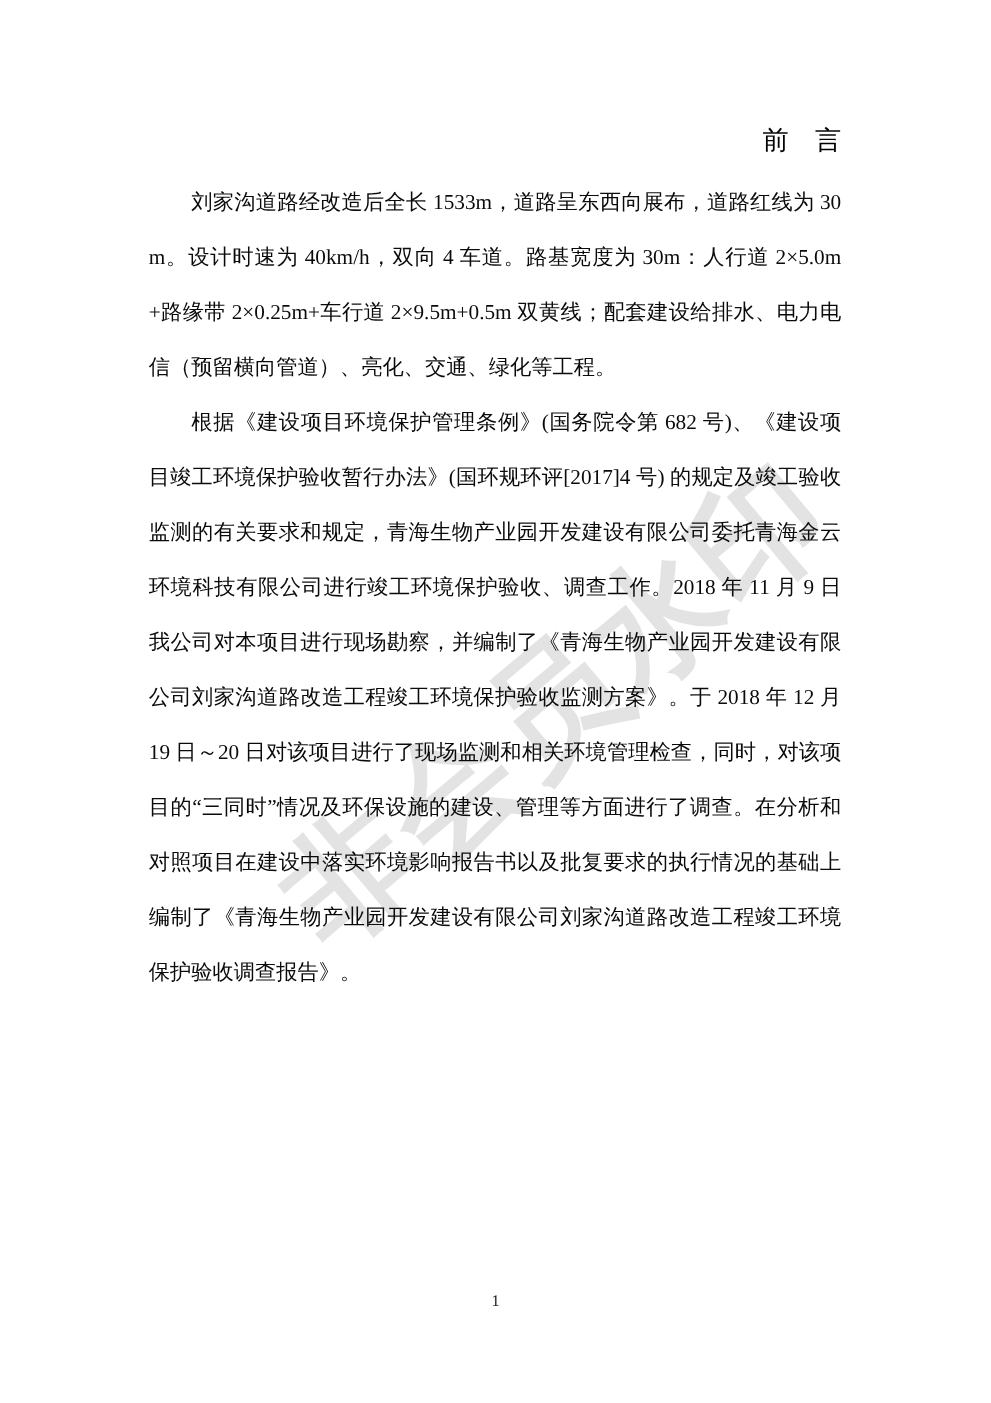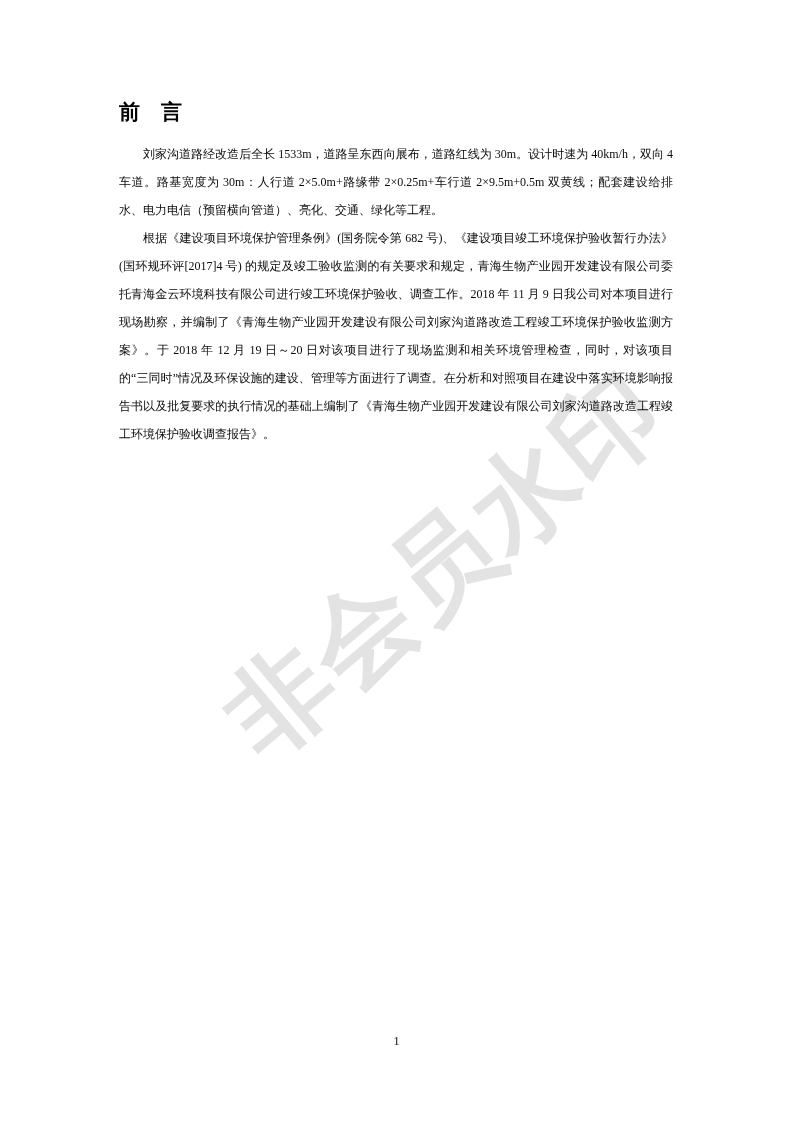--- a/index.html
+++ b/index.html
@@ -36,30 +36,30 @@
 
   .content {
     position: relative;
     z-index: 1;
     padding: 0 120px 0 119px;
   }
 
   .title {
     margin-top: 97px;
     margin-bottom: 13px;
-    text-align: left;
+    text-align: right;
     font-size: 21px;
-    font-weight: bold;
+    font-weight: normal;
     line-height: 30px;
     color: #000000;
   }
 
   .para {
-    font-size: 12px;
-    line-height: 28px;
+    font-size: 17px;
+    line-height: 44px;
     text-align: justify;
     text-indent: 2em;
     word-break: break-all;
     color: #0a0a0a;
   }
 
   .page-number {
     position: absolute;
     left: 0;
     right: 0;

